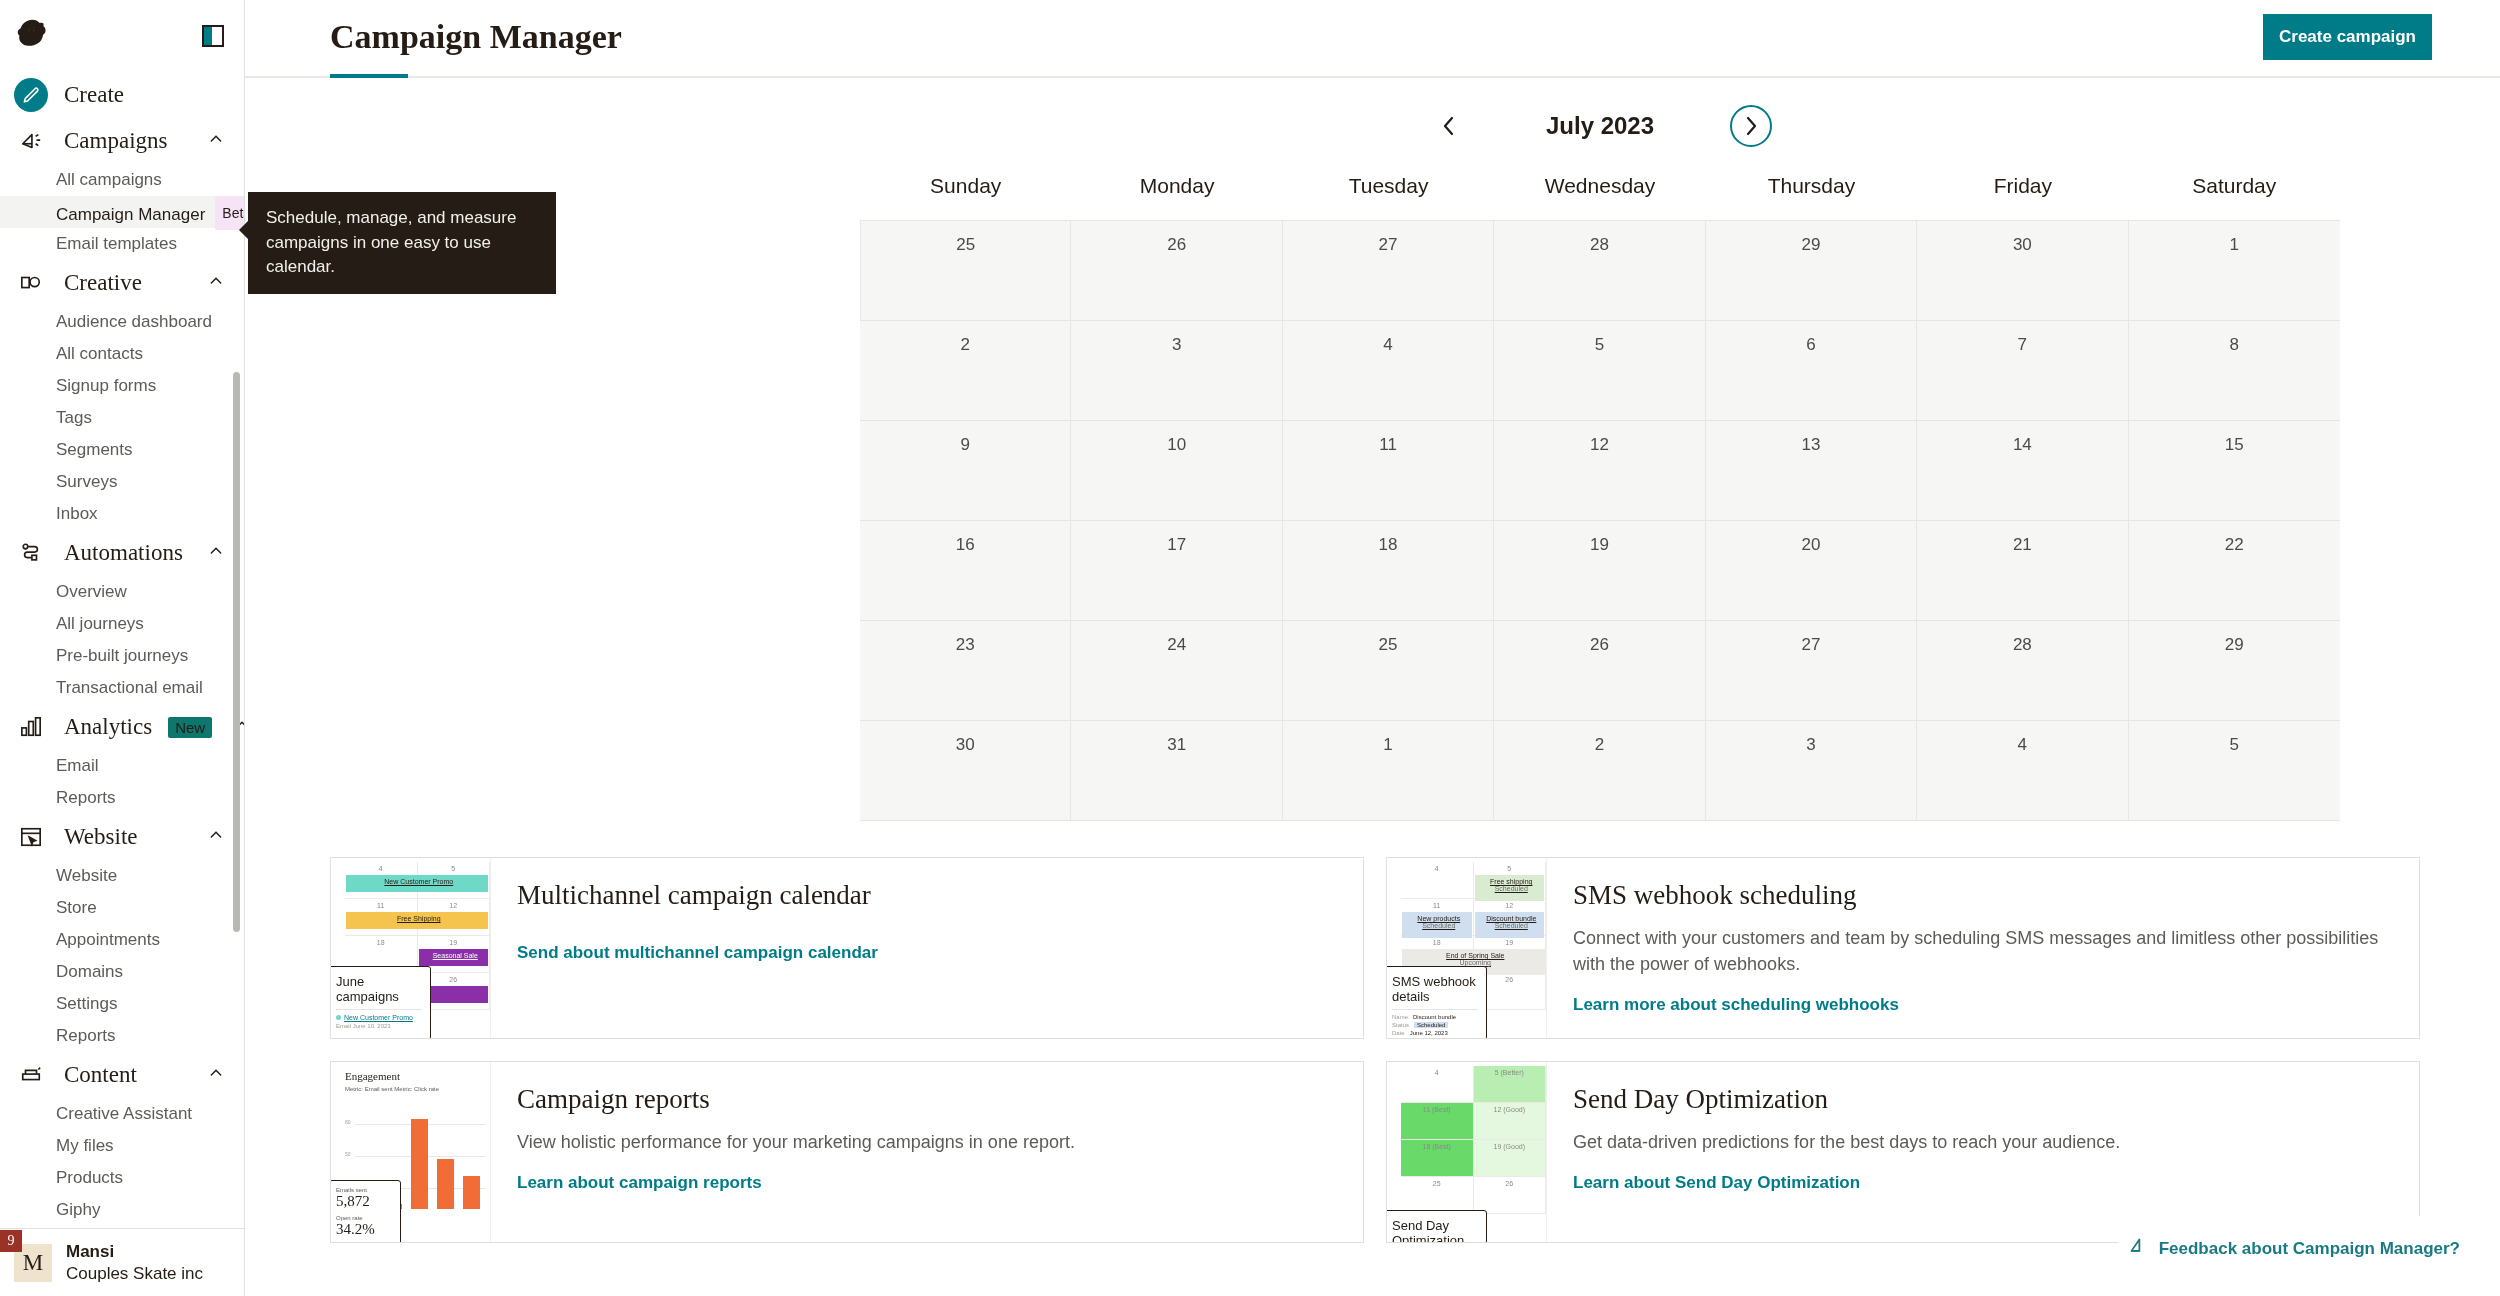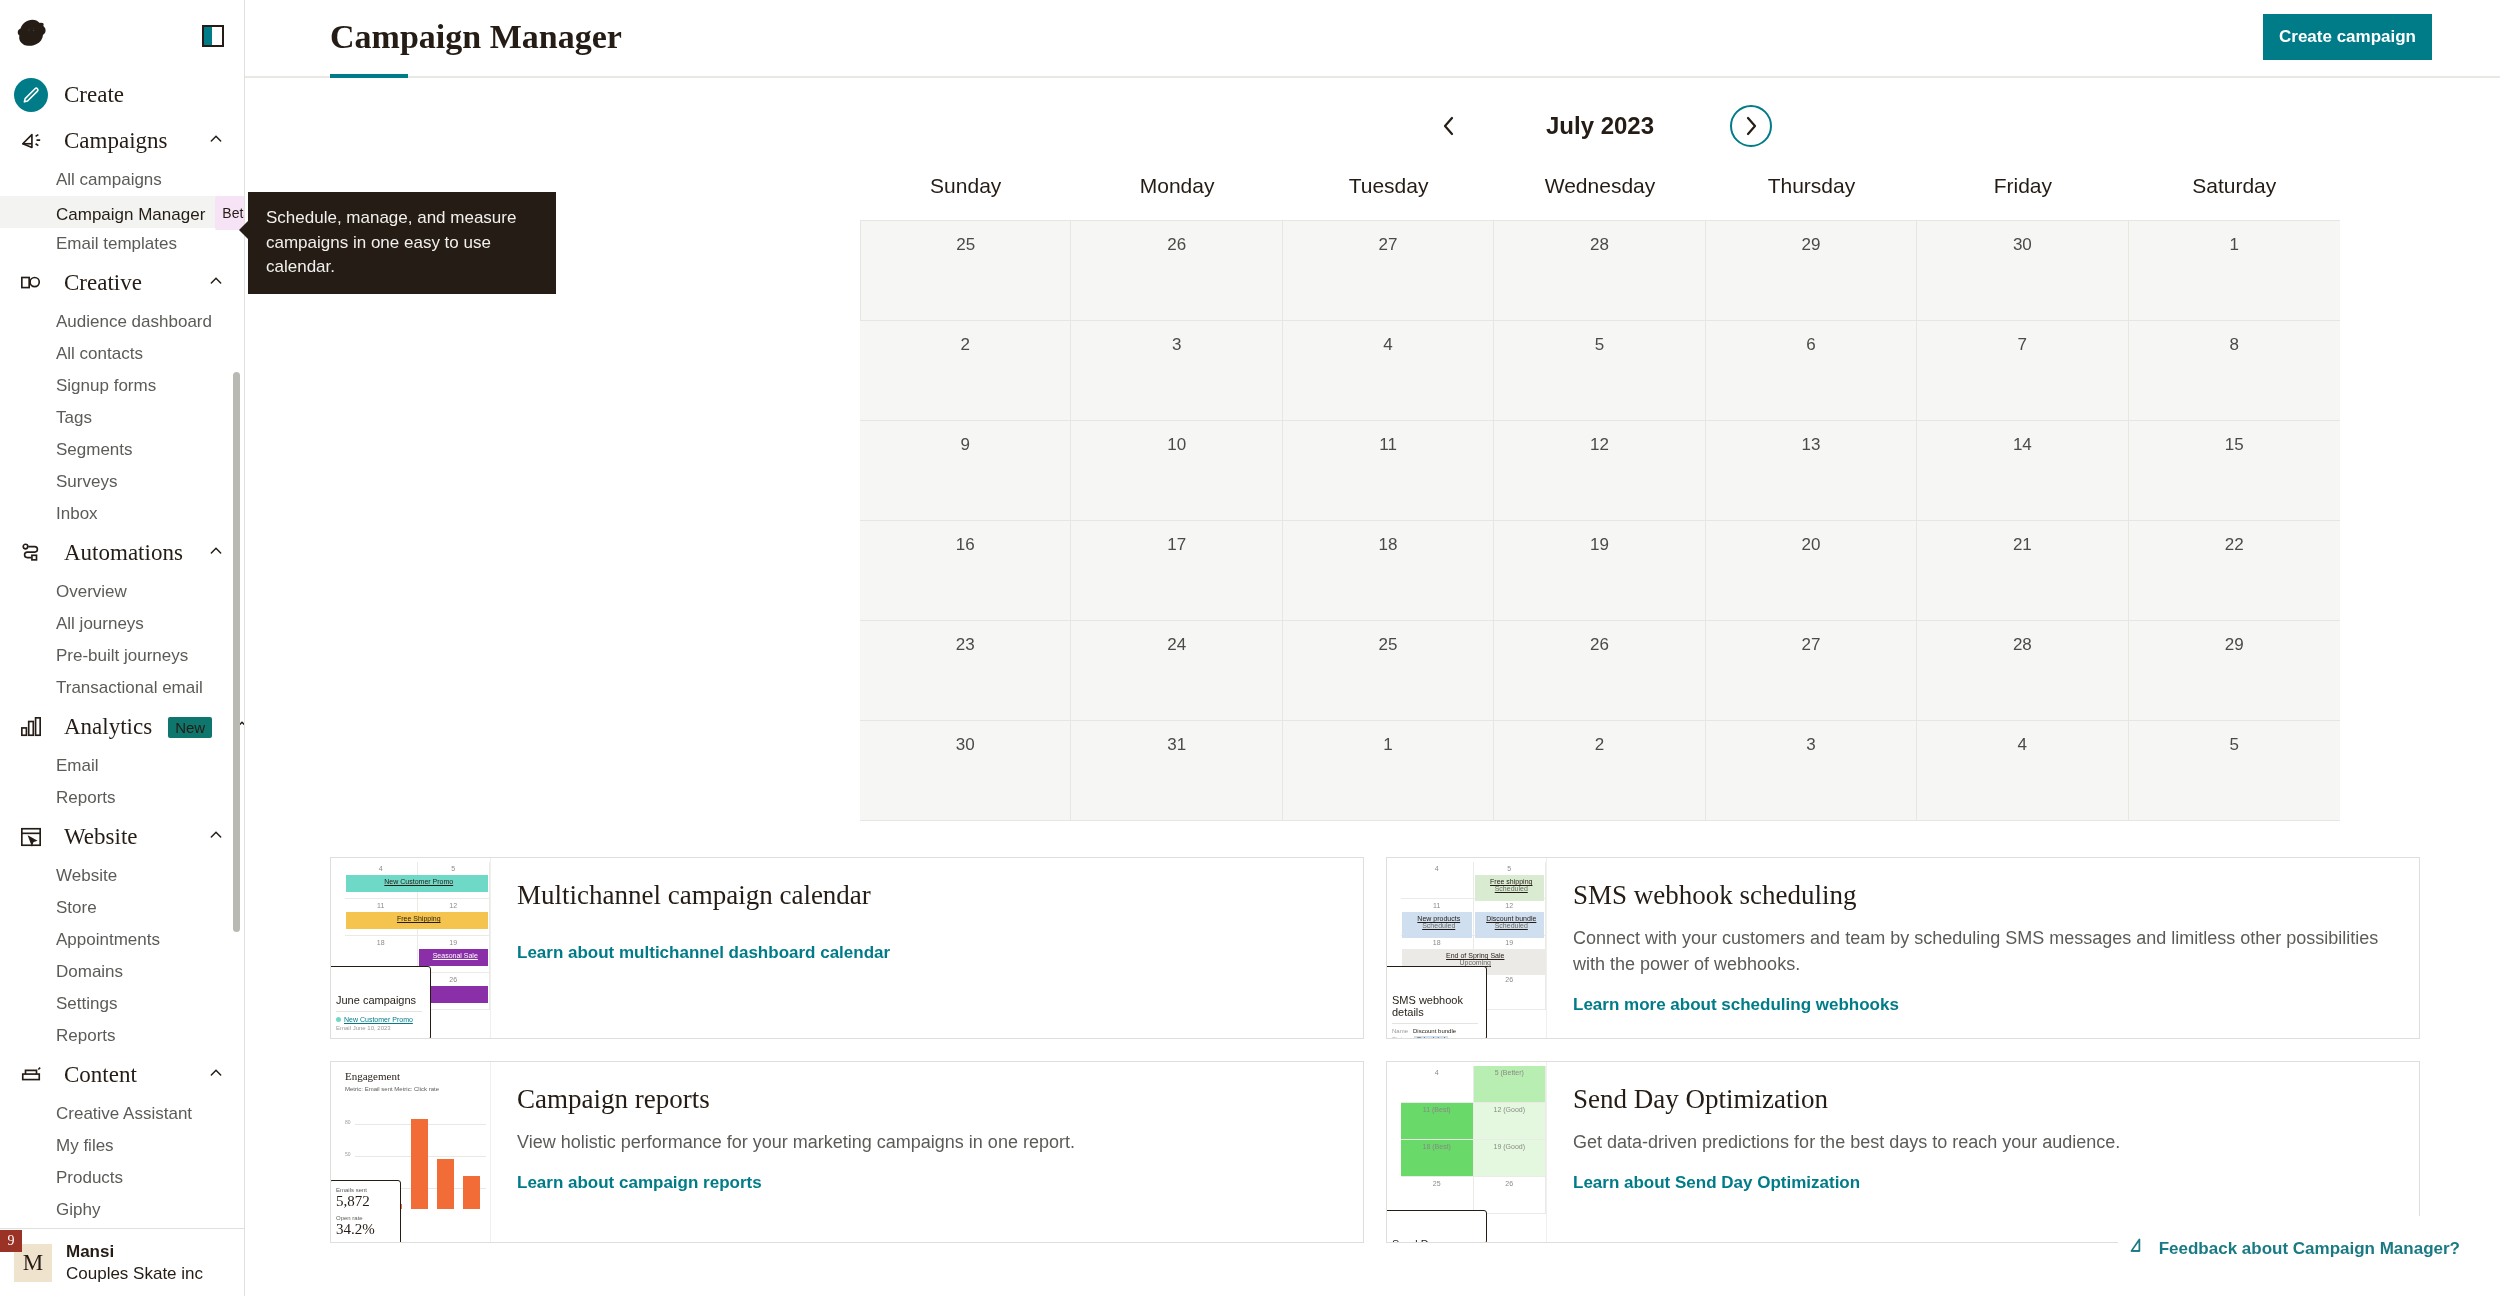--- a/index.html
+++ b/index.html
@@ -205,21 +205,21 @@
   .mini-bar {
     position: absolute; left: 1px; right: 1px; top: 13px; height: 17px;
     font-size: 7px; color: #241c15; padding: 3px 0 0 4px; white-space: nowrap;
     text-decoration: underline; overflow: hidden;
   }
   .mini-pop {
     position: absolute; left: -4px; bottom: -2px; width: 104px; height: 74px;
     background: #fff; border: 1.5px solid #241c15; border-radius: 3px;
     padding: 7px 8px; font-size: 7px; color: #241c15; overflow: hidden;
   }
-  .mini-pop .mp-title { font-size: 11px; margin-bottom: 5px; margin-top: 20px; }
+  .mini-pop .mp-title { font-size: 13px; margin-bottom: 5px; }
   .mini-pop .mp-sep { border-top: 1px solid #e4e4e0; margin: 4px 0; }
   .mini-pop .mp-row { color: #007c89; text-decoration: underline; font-size: 7px; }
   .mini-pop .mp-sub { color: #9a9a95; font-size: 6px; margin-top: 2px; }
   .mp-dot {
     display: inline-block; width: 5px; height: 5px; border-radius: 50%;
     background: #6fd9c8; margin-right: 3px;
   }
 
   
   .mini-chart { position: absolute; inset: 0; padding: 8px 0 0 14px; }
@@ -500,21 +500,21 @@
                 <div class="mini-c"><span>26</span><span class="mini-bar" style="background:#8b2fa8"></span></div>
               </div>
               <div class="mini-pop">
                 <div class="mp-title">June campaigns</div>
                 <div class="mp-sep"></div>
                 <div class="mp-row"><span class="mp-dot"></span><span>New Customer Promo</span></div>
                 <div class="mp-sub">Email  June 10, 2023</div>
               </div>
             </div>
           </div>
-          <div class="card-body"><div class="card-title">Multichannel campaign calendar</div><a class="card-link">Learn about multichannel dashboard calendar</a></div>
+          <div class="card-body"><div class="card-title">Multichannel campaign calendar</div><a class="card-link">Send about multichannel campaign calendar</a></div>
         </div>
         <div class="card">
           <div class="card-thumb">
             <div class="mini">
               <div class="mini-grid">
                 <div class="mini-c"><span>4</span></div>
                 <div class="mini-c"><span>5</span><span class="mini-bar" style="height:26px;background:#d9ecd2">
                     <span style="display:block">Free shipping</span>
                     <span style="display:block;text-decoration:none;color:#6a6a65">Scheduled</span>
                   </span></div>

